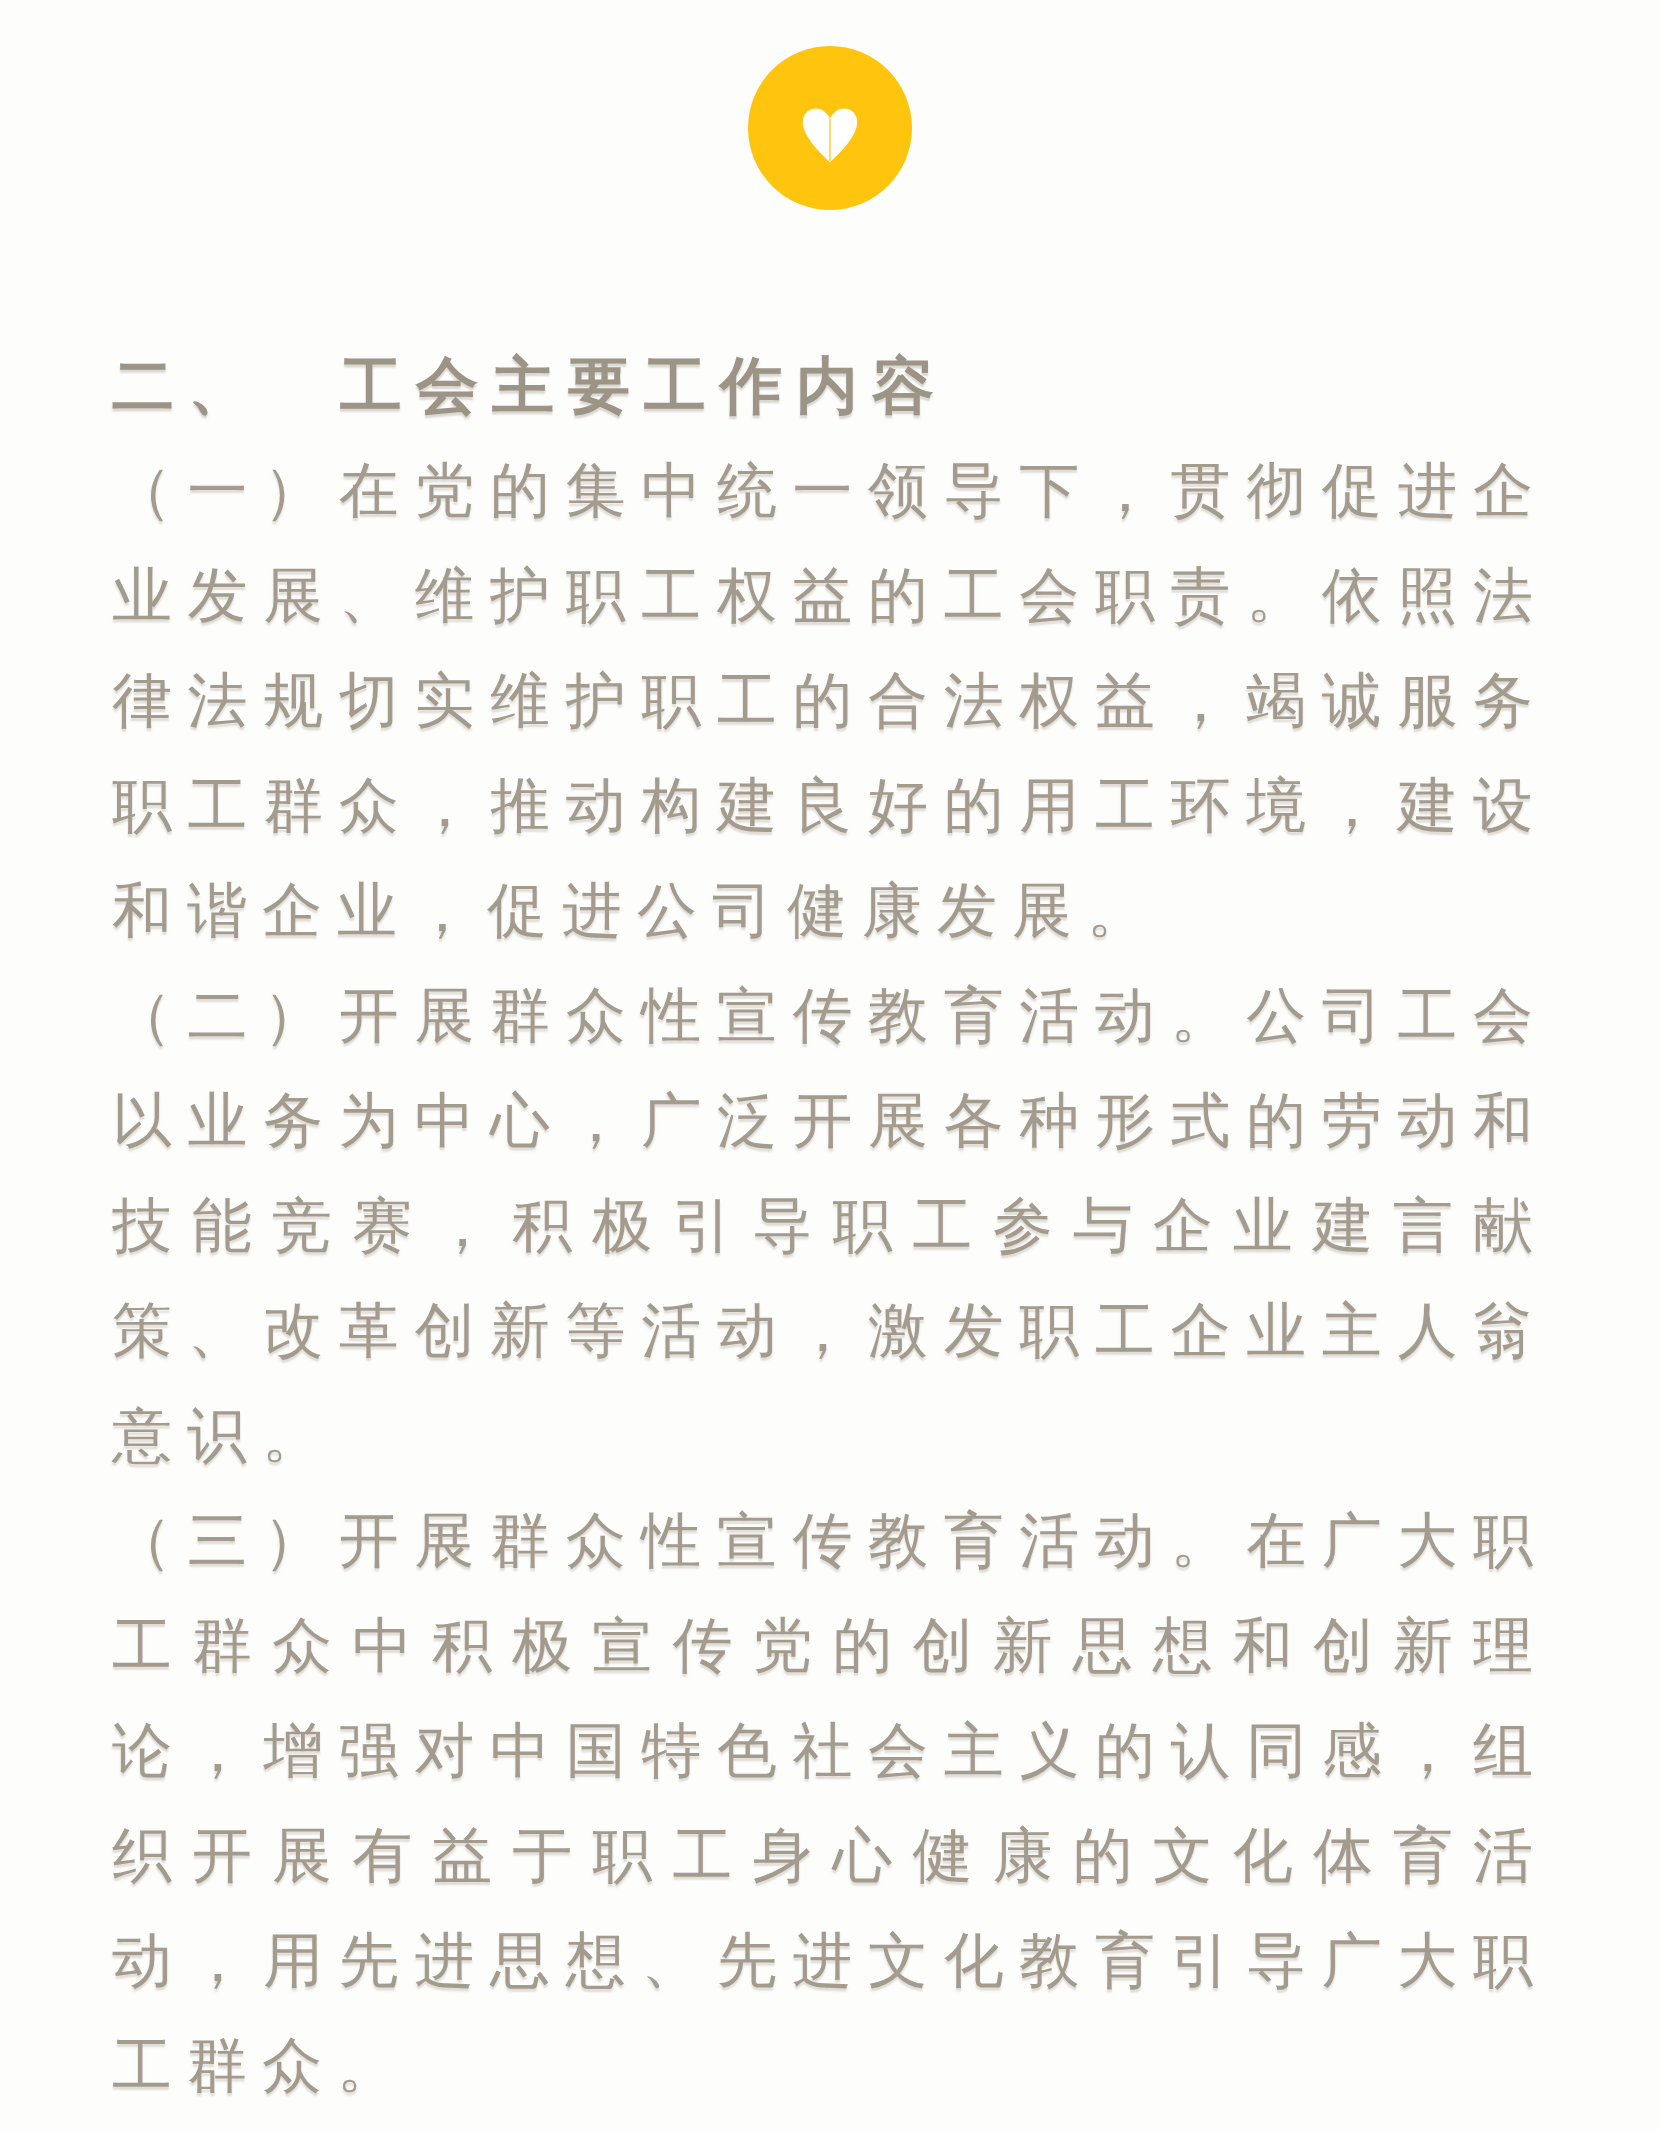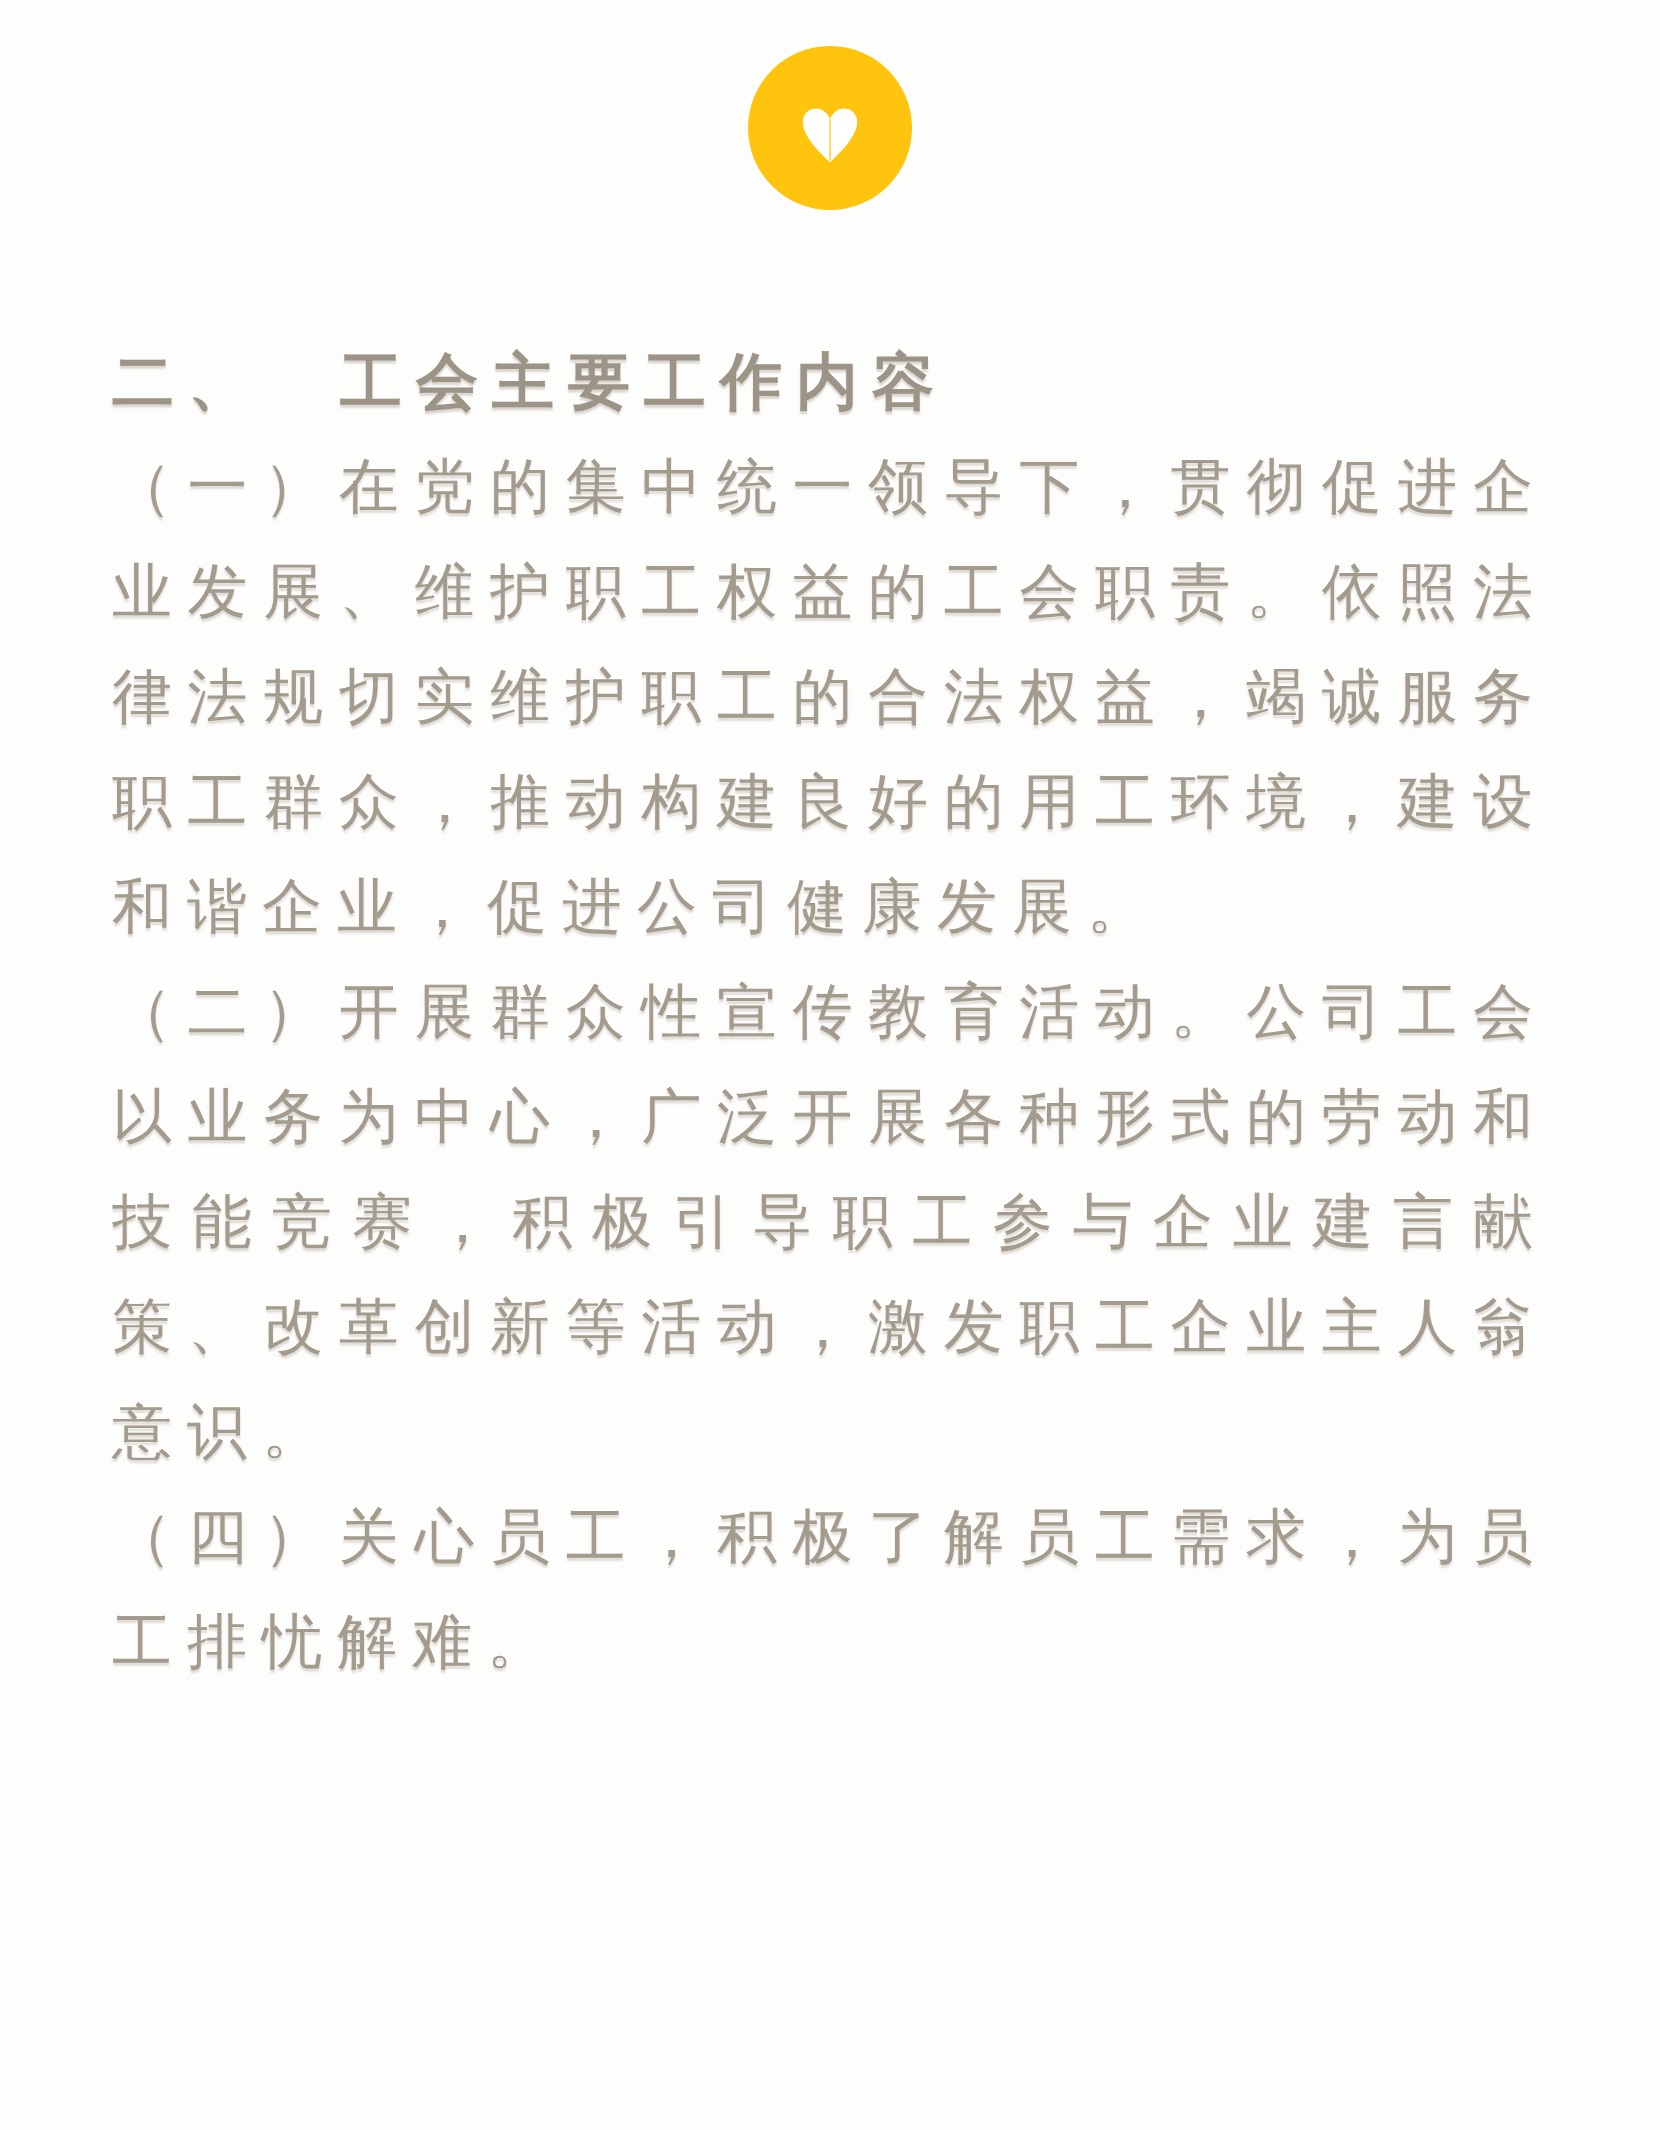--- a/index.html
+++ b/index.html
@@ -2,21 +2,21 @@
 <html lang="zh"><head>
 <meta charset="utf-8">
 <style>
   html,body{margin:0;padding:0;}
   .page{
     position:relative;
     width:1660px;
     height:2130px;
     background:#fdfdfc;
     overflow:hidden;
-    font-family:Liberation Mono, monospace;
+    font-family:Liberation Serif, serif;
   }
   .badge{
     width:164px;height:164px;
     margin:46px auto 0 auto;
     border-radius:50%;
     background:#FFC40D;
     display:flex;align-items:center;justify-content:center;
   }
   .badge svg{display:block;margin-top:6px;}
   .content{
@@ -59,17 +59,18 @@
     </span>
   </div>
 
   <div class="content">
     <h2 class="doc-heading">二、　工会主要工作内容</h2>
 
     <p class="doc-paragraph">（一）在党的集中统一领导下，贯彻促进企业发展、维护职工权益的工会职责。依照法律法规切实维护职工的合法权益，竭诚服务职工群众，推动构建良好的用工环境，建设和谐企业，促进公司健康发展。</p>
 
     <p class="doc-paragraph">（二）开展群众性宣传教育活动。公司工会以业务为中心，广泛开展各种形式的劳动和技能竞赛，积极引导职工参与企业建言献策、改革创新等活动，激发职工企业主人翁意识。</p>
 
+    <p class="doc-paragraph">（三）开展群众性宣传教育活动。在广大职工群众中积极宣传党的创新思想和创新理论，增强对中国特色社会主义的认同感，组织开展有益于职工身心健康的文化体育活动，用先进思想、先进文化教育引导广大职工群众。</p>
 
     <p class="doc-paragraph">（四）关心员工，积极了解员工需求，为员工排忧解难。</p>
   </div>
 
 </div>
 
 </body></html>

